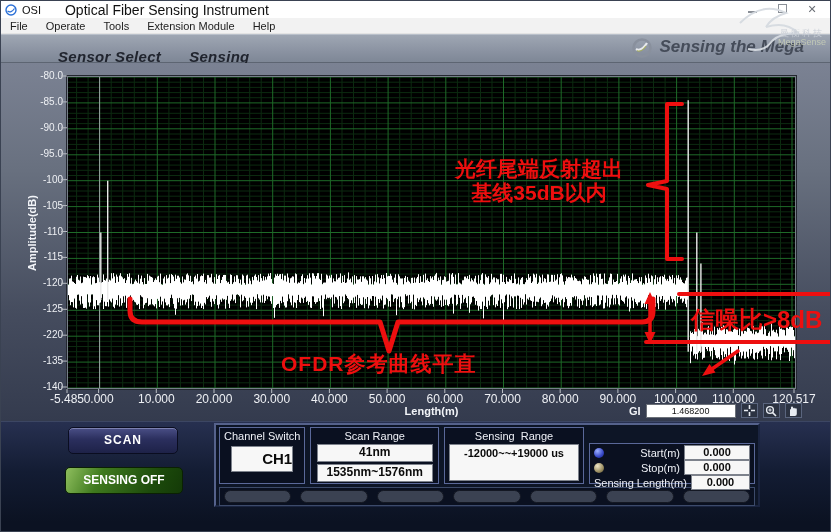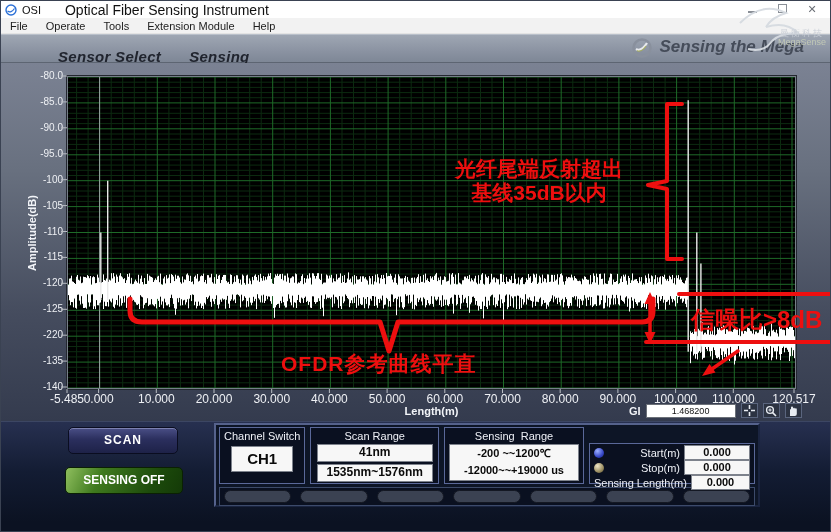--- a/index.html
+++ b/index.html
@@ -49,21 +49,21 @@
 
   
   .bottom-section { position:relative; height:112px; background:linear-gradient(#273050,#131c33 45%,#0b1222 90%); border-top:1px solid #3c4663; }
   .btn-scan { position:absolute; left:67px; top:5px; width:110px; height:27px; background:linear-gradient(#4a4f86,#2b2f5e 45%,#1e2248); border:1px solid #0a0d20; border-radius:5px; box-shadow:inset 0 1px 0 #7b80b0; color:#fff; font-weight:bold; font-size:12px; letter-spacing:1px; text-align:center; line-height:25px; }
   .btn-sensing { position:absolute; left:64px; top:45px; width:118px; height:27px; background:linear-gradient(115deg,#8fbf5e 0%,#3f7a1e 30%,#1c4a0b 75%,#143a07); border:1px solid #0a2003; border-radius:5px; color:#fff; font-weight:bold; font-size:12px; text-align:center; line-height:25px; }
   .main-panel { position:absolute; left:213px; top:1px; width:546px; height:84px; background:#0d1526; border:2px solid; border-color:#55628c #1a2440 #1a2440 #55628c; padding:2px 3px; }
   .panel-row { display:flex; gap:5px; height:57px; }
   .sub-panel { background:#0a1020; border:1px solid #5a6899; padding:1px 4px; display:flex; flex-direction:column; align-items:center; }
   .sub-label { font-size:11px; color:#eef0f6; white-space:pre; margin-top:1px; }
   .wbox { background:#f7f7f7; border:1px solid #7d828c; color:#0a0a0a; font-weight:bold; text-align:center; }
-  .cs-panel { width:88px; } .cs-box { width:62px; height:26px; font-size:15px; line-height:24px; margin-top:4px; }
+  .cs-panel { width:88px; } .cs-box { width:62px; height:26px; font-size:15px; line-height:24px; margin-top:4px;text-align:right; }
   .sr-panel { width:132px; } .sr-box { width:116px; height:21px; font-size:12px; line-height:15px; margin-top:2px; }
   .sen-panel{ width:142px; } .sen-box { width:130px; height:37px; font-size:11px; line-height:17px; margin-top:2px; }
   .pos-panel{ width:166px; align-items:stretch;margin-top:16px; }
   .pos-row { display:flex; align-items:center; justify-content:flex-end; height:18px; gap:4px; }
   .pos-label { font-size:11px; color:#eef0f6; white-space:nowrap; }
   .pos-box { width:66px; height:15px; font-size:11px; line-height:13px; }
   .sphere { width:10px; height:10px; border-radius:50%; margin-right:auto; }
   .sphere-blue { background:radial-gradient(circle at 35% 30%,#9db0ff,#3647c6 60%,#141f6e); }
   .sphere-tan  { background:radial-gradient(circle at 35% 30%,#efe6c8,#9a8d60 60%,#4e452a); }
   .blank-strip { margin-top:3px; height:19px; background:#0a1020; border:1px solid #3c4a6a; display:flex; align-items:center; padding:0 4px; gap:9px; }
@@ -216,21 +216,20 @@
           <div class="wbox cs-box">CH1</div>
         </div>
         <div class="sub-panel sr-panel">
           <div class="sub-label">Scan Range</div>
           <div class="wbox sr-box">41nm</div>
           <div class="wbox sr-box">1535nm~1576nm</div>
         </div>
         <div class="sub-panel sen-panel">
           <div class="sub-label">Sensing  Range</div>
           <div class="wbox sen-box">
-            <div>-200 ~~1200℃</div>
             <div>-12000~~+19000 us</div>
           </div>
         </div>
         <div class="sub-panel pos-panel">
           <div class="pos-row">
             <span class="sphere sphere-blue"></span>
             <span class="pos-label">Start(m)</span>
             <div class="wbox pos-box">0.000</div>
           </div>
           <div class="pos-row">

